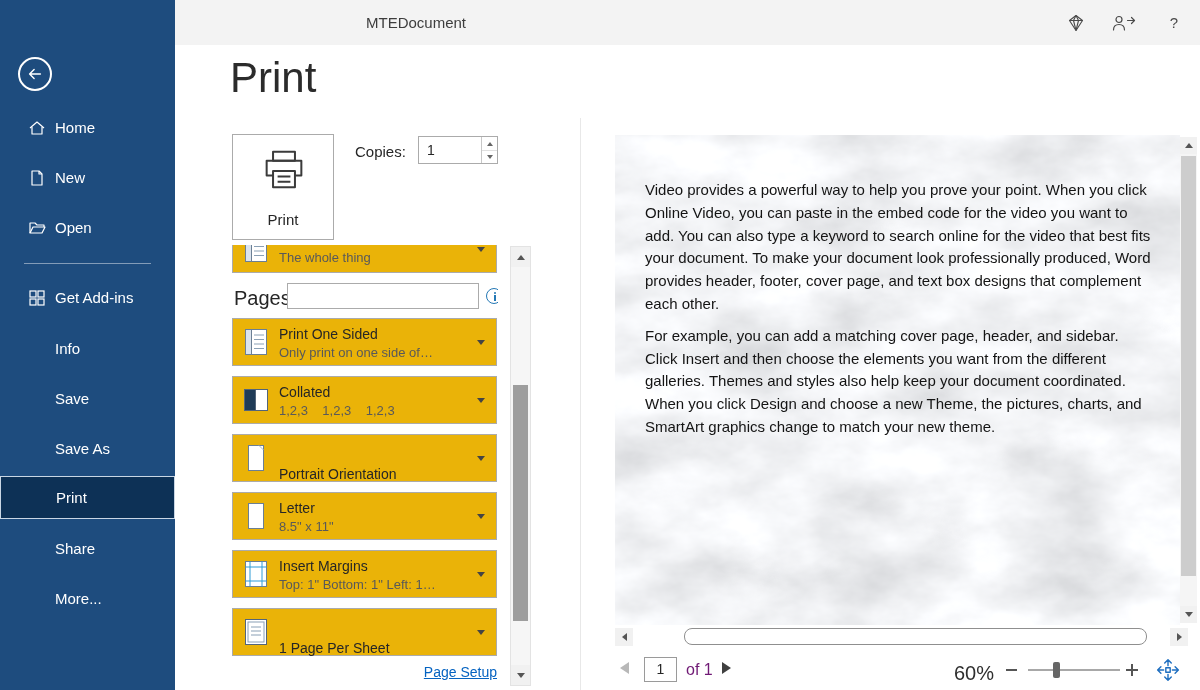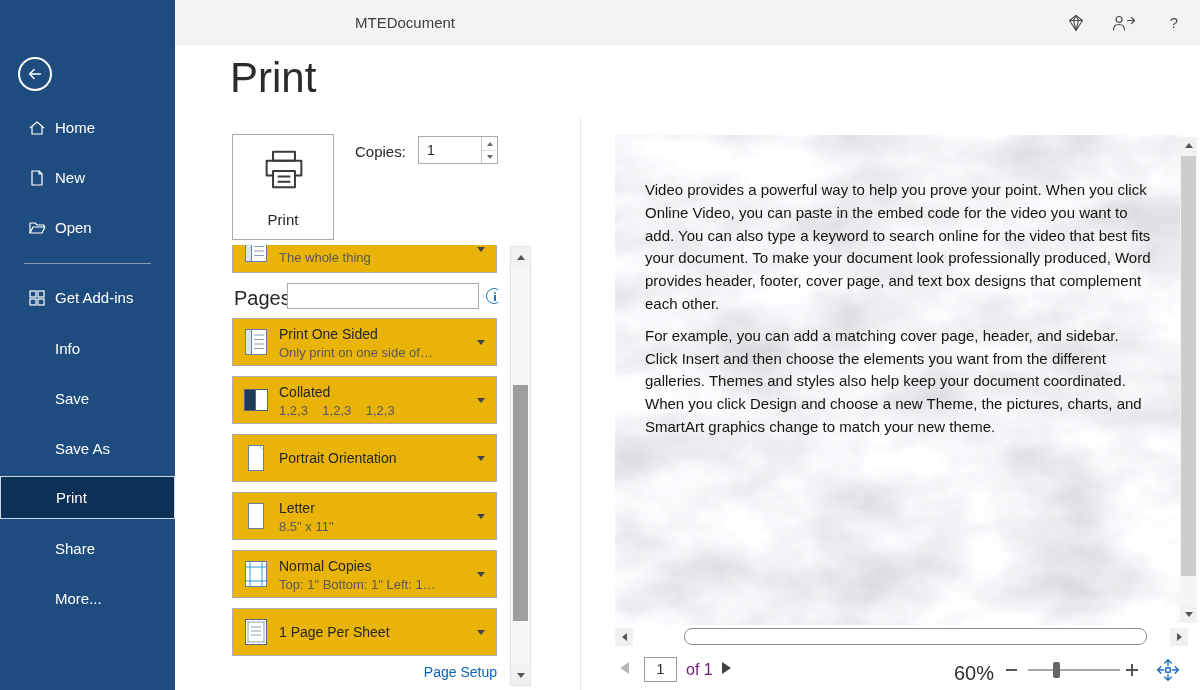--- a/index.html
+++ b/index.html
@@ -12,21 +12,21 @@
               border-radius:50%; display:flex; align-items:center; justify-content:center; cursor:pointer; }
   .nav-item { position:absolute; left:0; width:175px; height:36px; color:#fff; cursor:pointer; }
   .nav-item .nav-ico { position:absolute; left:28px; top:9px; width:18px; height:18px; }
   .nav-item .nav-label { position:absolute; left:55px; top:0; line-height:36px; font-size:15px; color:#fff; }
   .nav-divider { position:absolute; left:24px; top:263px; width:127px; height:1px; background:rgba(255,255,255,.45); }
   .nav-selected { top:476px; height:43px; background:#0d3156; border:1px solid #c9d6e4; }
   .nav-selected .nav-label { line-height:41px; }
 
   
   .titlebar { position:absolute; left:175px; top:0; width:1025px; height:45px; background:#f3f3f3; }
-  .tb-title { position:absolute; left:180px; top:14px; font-size:15px; color:#3d3d3d; }
+  .tb-title { position:absolute; left:191px; top:14px; font-size:15px; color:#3d3d3d; }
   .tb-btn { position:absolute; top:0; height:45px; display:flex; align-items:center; justify-content:center; cursor:pointer; }
   .tb-help { font-size:15px; color:#4a4a4a; }
 
   
   .page-title { position:absolute; left:230px; top:54px; font-size:42px; font-weight:300; color:#2b2b2b; }
   .print-big-btn { position:absolute; left:232px; top:134px; width:102px; height:106px; background:#fff;
                    border:1px solid #ababab; cursor:pointer; }
   .print-big-btn .p-ico { position:absolute; left:29px; top:14px; }
   .print-big-btn .p-label { position:absolute; left:0; bottom:11px; width:100%; text-align:center; font-size:15px; color:#262626; }
   .copies-label { position:absolute; left:355px; top:143px; font-size:15px; color:#262626; }
@@ -36,35 +36,35 @@
   .spinner { position:absolute; right:0; top:0; width:16px; height:26px; border-left:1px solid #c8c8c8; }
   .spin-half { height:13px; display:flex; align-items:center; justify-content:center; cursor:pointer; }
   .spin-half + .spin-half { border-top:1px solid #e0e0e0; }
 
   .settings-viewport { position:absolute; left:232px; top:245px; width:266px; height:413px; overflow:hidden; }
   .dd { position:relative; width:265px; height:48px; border:1px solid #ababab; background:#eab308; margin-bottom:10px; cursor:pointer; }
   .dd-ico { position:absolute; left:9px; top:50%; transform:translateY(-50%); width:28px; height:30px;
             display:flex; align-items:center; justify-content:center; }
   .dd-title { position:absolute; left:46px; top:7px; font-size:14px; color:#262626; white-space:nowrap; }
   .dd-sub { position:absolute; left:46px; top:26px; font-size:13px; color:#595959; white-space:pre; }
-  .dd-single .dd-title { top:0; line-height:46px; }
+  .dd-single .dd-title { top:16px; line-height:46px; }
   .dd-partial { margin-top:-20px; }
   .dd-partial .dd-sub { top:auto; bottom:7px; }
   .chev { position:absolute; right:11px; top:50%; margin-top:-2px; width:0; height:0;
           border-left:4px solid transparent; border-right:4px solid transparent; border-top:5px solid #444; }
   .pages-row { position:relative; width:265px; height:26px; margin-bottom:9px; }
   .pages-label { position:absolute; left:2px; top:4px; font-size:20px; color:#262626; }
   .pages-input { position:absolute; left:55px; top:0; width:192px; height:26px; border:1px solid #ababab;
                  padding-left:6px; font-size:14px; color:#262626; outline:none; }
   .info-ico { position:absolute; left:254px; top:5px; width:16px; height:16px; border:1px solid #2478b5;
               border-radius:50%; }
   .info-dot { position:absolute; left:6.5px; top:2.5px; width:2px; height:2px; background:#2478b5; border-radius:50%; }
   .info-stem { position:absolute; left:6.5px; top:6px; width:2px; height:6px; background:#2478b5; }
   .page-setup-link { position:absolute; left:232px; top:664px; width:265px; text-align:right; font-size:14px;
-                     color:#0563c1; cursor:pointer; }
+                     color:#0563c1; text-decoration:underline; cursor:pointer; }
 
   
   .sb-box { background:#f1f1f1; display:flex; align-items:center; justify-content:center; cursor:pointer; }
   .tri-up { width:0; height:0; border-left:4px solid transparent; border-right:4px solid transparent; border-bottom:5px solid #555; }
   .tri-down { width:0; height:0; border-left:4px solid transparent; border-right:4px solid transparent; border-top:5px solid #555; }
   .tri-left { width:0; height:0; border-top:4px solid transparent; border-bottom:4px solid transparent; border-right:5px solid #555; }
   .tri-right { width:0; height:0; border-top:4px solid transparent; border-bottom:4px solid transparent; border-left:5px solid #555; }
   .settings-scrollbar { position:absolute; left:510px; top:246px; width:21px; height:440px; background:#f6f6f6; border:1px solid #e3e3e3; }
   .settings-scrollbar .up { position:absolute; left:0; top:0; width:19px; height:20px; }
   .settings-scrollbar .down { position:absolute; left:0; bottom:0; width:19px; height:20px; }
@@ -301,21 +301,21 @@
     </div>
 
     <div class="dd">
       <span class="dd-ico">
         <svg width="24" height="28" viewBox="0 0 24 28">
             <rect x="1.5" y="1.5" width="21" height="25" fill="#fff" stroke="#6b7f94"></rect>
             <path d="M6 1.5 V26.5 M18 1.5 V26.5" stroke="#2e9bd6"></path>
             <path d="M1.5 7 H22.5 M1.5 21 H22.5" stroke="#2e9bd6"></path>
           </svg>
       </span>
-      <div class="dd-title">Normal Copies</div>
+      <div class="dd-title">Insert Margins</div>
       <div class="dd-sub">Top: 1" Bottom: 1" Left: 1…</div>
       <span class="chev"></span>
     </div>
 
     <div class="dd dd-single">
       <span class="dd-ico">
         <svg width="24" height="28" viewBox="0 0 24 28">
             <rect x="1.5" y="1.5" width="21" height="25" fill="#fff" stroke="#53657a"></rect>
             <rect x="4" y="4" width="16" height="20" fill="none" stroke="#8aa0b5"></rect>
             <path d="M7 9 H17 M7 13 H17 M7 17 H17" stroke="#8aa0b5"></path>

